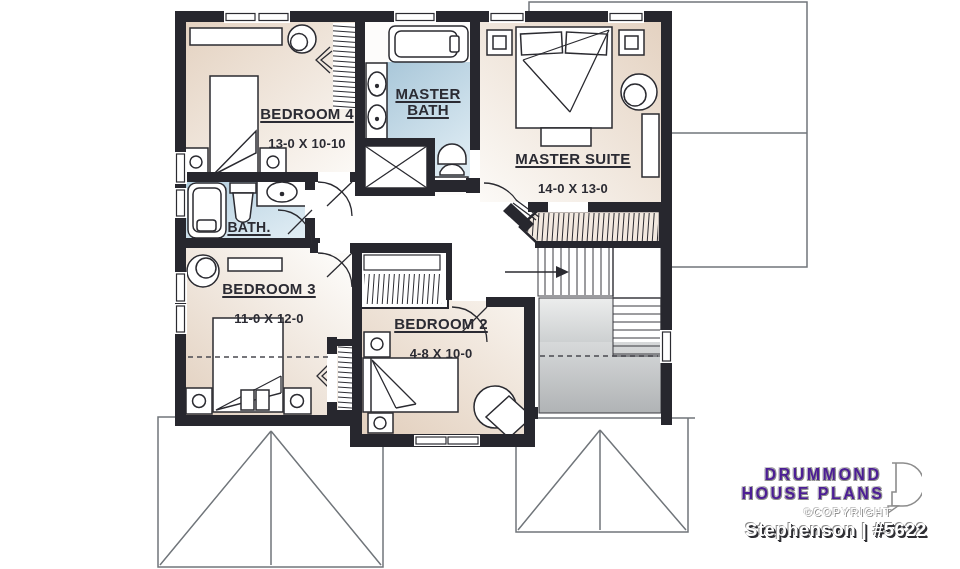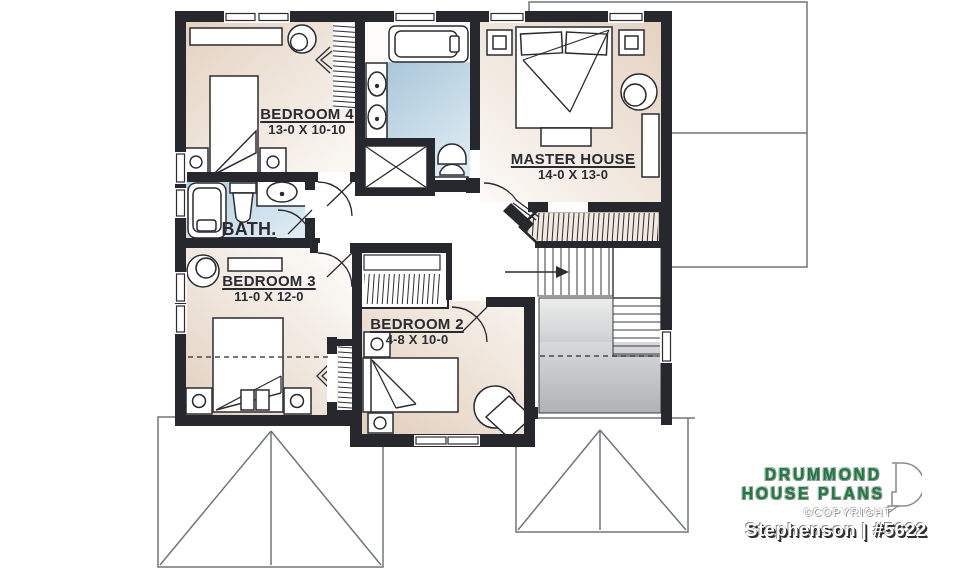--- a/index.html
+++ b/index.html
@@ -3,24 +3,24 @@
 <meta charset="utf-8">
 <style>
   html,body{margin:0;padding:0;background:#fff;}
   #stage{position:relative;width:960px;height:569px;background:#ffffff;overflow:hidden;
          font-family:"Liberation Sans",sans-serif;}
   #planSvg{position:absolute;left:0;top:0;}
   .lbl{position:absolute;transform:translateX(-50%);display:flex;flex-direction:column;
        align-items:center;text-align:center;color:#2b2b33;pointer-events:none;}
   .rname{font-weight:700;font-size:15px;letter-spacing:.3px;line-height:1.05;
          text-decoration:underline;text-decoration-thickness:2px;text-underline-offset:2px;}
-  .rname.small{font-size:18px;}
+  .rname.small{font-size:14px;}
   .rname.wrap{width:96px;}
-  .rdims{font-weight:700;font-size:13px;letter-spacing:.2px;margin-top:0;}
-  .brand-line{position:absolute;transform:translateX(-50%);color:#15803d;font-weight:700;
+  .rdims{font-weight:700;font-size:13px;letter-spacing:.2px;margin-top:14px;}
+  .brand-line{position:absolute;transform:translateX(-50%);color:#4c1d95;font-weight:700;
       letter-spacing:2.5px;font-size:16px;white-space:nowrap;
       text-shadow:1px 1px 0 #8b8b8b,-1px -1px 0 #c9c9c9,1px -1px 0 #9b9b9b,-1px 1px 0 #9b9b9b;}
   .brand-copy{position:absolute;transform:translateX(-50%);color:#fff;font-weight:400;
       font-size:11px;letter-spacing:1.5px;white-space:nowrap;
       text-shadow:1px 1px 0 #8d8d8d,-1px -1px 0 #bdbdbd;}
   .brand-plan{position:absolute;transform:translateX(-50%);color:#fff;font-weight:700;
       font-size:18.5px;letter-spacing:.5px;white-space:nowrap;
       text-shadow:2px 2px 0 #2e2e33,1px 1px 0 #2e2e33,-1px -1px 0 #8a8a8a;}
 </style>
 </head>
@@ -377,32 +377,35 @@
     </g>
   </g>
 
   <line x1="188" y1="357" x2="332" y2="357" stroke="#4a4a50" stroke-width="1.4" stroke-dasharray="5,4"></line>
 </svg>
 
 <div class="lbl" style="left:307px;top:106px">
   <span class="rname">BEDROOM 4</span>
   <span class="rdims">13-0 X 10-10</span>
 </div>
+<div class="lbl" style="left:428px;top:86px">
+  <span class="rname wrap">MASTER BATH</span>
+</div>
 <div class="lbl" style="left:573px;top:151px">
-  <span class="rname">MASTER HOUSE</span>
+  <span class="rname">MASTER SUITE</span>
   <span class="rdims">14-0 X 13-0</span>
 </div>
 <div class="lbl" style="left:249px;top:220px">
   <span class="rname small">BATH.</span>
 </div>
-<div class="lbl" style="left:269px;top:273px">
+<div class="lbl" style="left:269px;top:281px">
   <span class="rname">BEDROOM 3</span>
   <span class="rdims">11-0 X 12-0</span>
 </div>
-<div class="lbl" style="left:417px;top:316px">
+<div class="lbl" style="left:441px;top:316px">
   <span class="rname">BEDROOM 2</span>
   <span class="rdims">4-8 X 10-0</span>
 </div>
 
 <div class="brand-line" style="left:823px;top:466px">DRUMMOND</div>
 <div class="brand-line" style="left:813px;top:485px">HOUSE PLANS</div>
 <svg style="position:absolute;left:884px;top:460px" width="38" height="54" viewBox="0 0 38 54">
   <path d="M8,3 L19,3 A21,21.5 0 0 1 19,46 L8,46 L8,32 L12,32 L12,3 Z" fill="#ffffff" stroke="#8d8d8d" stroke-width="1.6"></path>
   <path d="M4,46 L14,46 L4,53 Z" fill="#ffffff" stroke="#8d8d8d" stroke-width="1.4"></path>
 </svg>

